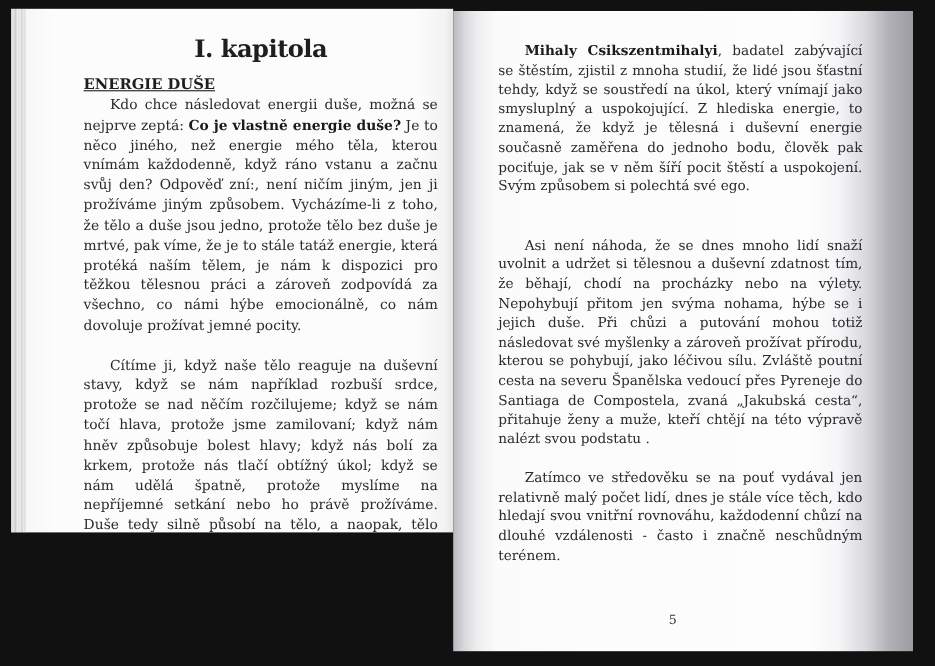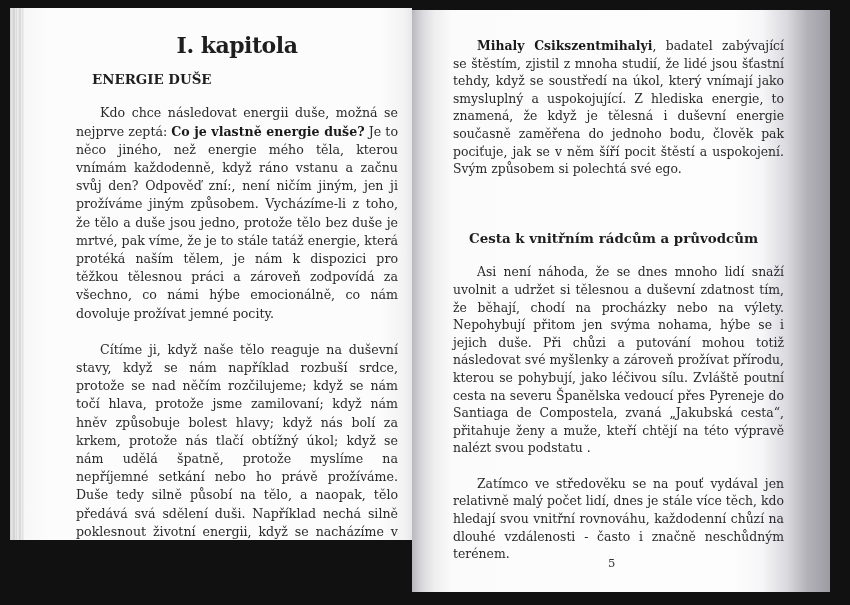--- a/index.html
+++ b/index.html
@@ -3,21 +3,21 @@
 <meta charset="utf-8">
 <style>
   html, body { margin:0; padding:0; }
   body {
     width:850px; height:605px; overflow:hidden; position:relative;
     background:#111;
     font-family:"DejaVu Serif", serif;
   }
   .spread { position:absolute; left:0; top:0; width:850px; height:605px; }
   .page {
-    position:absolute; top:8px; height:532px; background:#fbfbfb; overflow:hidden;
+    position:absolute; top:8px; height:476px; background:#fbfbfb; overflow:hidden;
   }
   .page-left {
     left:10px; width:402px;
     background:linear-gradient(to right, #d8d8d8 0px, #f6f6f6 10px, #fcfcfc 40px, #fcfcfc 370px, #f2f2f2 395px, #e6e6e6 402px);
   }
   .page-left .edge {
     position:absolute; left:0; top:0; width:14px; height:100%;
     background:repeating-linear-gradient(to right, #ccc 0, #eee 2px, #bbb 4px, #f4f4f4 6px);
     opacity:.6;
   }
@@ -25,21 +25,21 @@
     left:412px; width:418px; top:10px; height:582px;
     background:linear-gradient(to right, #b8b8bd 0px, #d8d8dc 10px, #eeeeef 22px, #fbfbfb 40px, #fdfdfd 320px, #f6f6f8 350px, #d9d9de 375px, #b2b2b8 395px, #9c9ca2 418px);
   }
   .content { position:absolute; color:#2a2a2a; font-size:12.6px; line-height:18.2px; text-align:justify; }
   .page-left .content { left:66px; top:22px; width:322px; }
   .page-right .content { left:41px; top:27px; width:331px; font-size:12.4px; line-height:17.6px; }
   .chapter-title {
     text-align:center; font-family:"DejaVu Serif", serif; font-weight:bold;
     font-size:22px; margin:6px 0 14px 0; color:#1e1e1e; letter-spacing:-0.5px;
   }
-  .section-title { font-weight:bold; font-size:13.4px; color:#1e1e1e; margin:16px; }
+  .section-title { font-weight:bold; font-size:13.4px; color:#1e1e1e; margin:0;text-decoration:underline; }
   p { margin:0; text-indent:24px; }
   p.noindent { text-indent:0; }
   .gap { height:18px; }
   b { color:#1a1a1a; }
   .page-num { position:absolute; font-size:11.5px; color:#333; }
   .page-left .page-num { left:214px; top:540px;margin-left:44px; }
   .page-right .page-num { left:196px; top:546px; }
 </style>
 </head>
 <body>
@@ -58,21 +58,20 @@
       <p class="noindent">Když duševní a tělesná energie svorně kráčí „ruku v ruce“, splývají tak v harmonický celek. Pak se cítíme dobře, vyrovnaně, uvolněně a svobodně - jsme jednoduše šťastní. Přičemž slůvko „jednoduše“ má velký význam: duševní a tělesná energie tedy není oddělena, jednoduše - jsou jedno.</p>
     </div>
     <div class="page-num">12</div>
   </div>
 
   <div class="page page-right">
     <div class="content">
       <p><b>Mihaly Csikszentmihalyi</b><span>, badatel zabývající se štěstím, zjistil z mnoha studií, že lidé jsou šťastní tehdy, když se soustředí na úkol, který vnímají jako smysluplný a uspokojující. Z hlediska energie, to znamená, že když je tělesná i duševní energie současně zaměřena do jednoho bodu, člověk pak pociťuje, jak se v něm šíří pocit štěstí a uspokojení. Svým způsobem si polechtá své ego.</span></p>
       <div class="gap"></div>
       <div class="gap"></div>
-      <div class="section-title">Cesta k vnitřním rádcům a průvodcům</div>
       <p>Asi není náhoda, že se dnes mnoho lidí snaží uvolnit a udržet si tělesnou a duševní zdatnost tím, že běhají, chodí na procházky nebo na výlety. Nepohybují přitom jen svýma nohama, hýbe se i jejich duše. Při chůzi a putování mohou totiž následovat své myšlenky a zároveň prožívat přírodu, kterou se pohybují, jako léčivou sílu. Zvláště poutní cesta na severu Španělska vedoucí přes Pyreneje do Santiaga de Compostela, zvaná „Jakubská cesta“, přitahuje ženy a muže, kteří chtějí na této výpravě nalézt svou podstatu .</p>
       <div class="gap"></div>
       <p>Zatímco ve středověku se na pouť vydával jen relativně malý počet lidí, dnes je stále více těch, kdo hledají svou vnitřní rovnováhu, každodenní chůzí na dlouhé vzdálenosti - často i značně neschůdným terénem.</p>
 
     </div>
     <div class="page-num">5</div>
   </div>
 
 </div>
 

